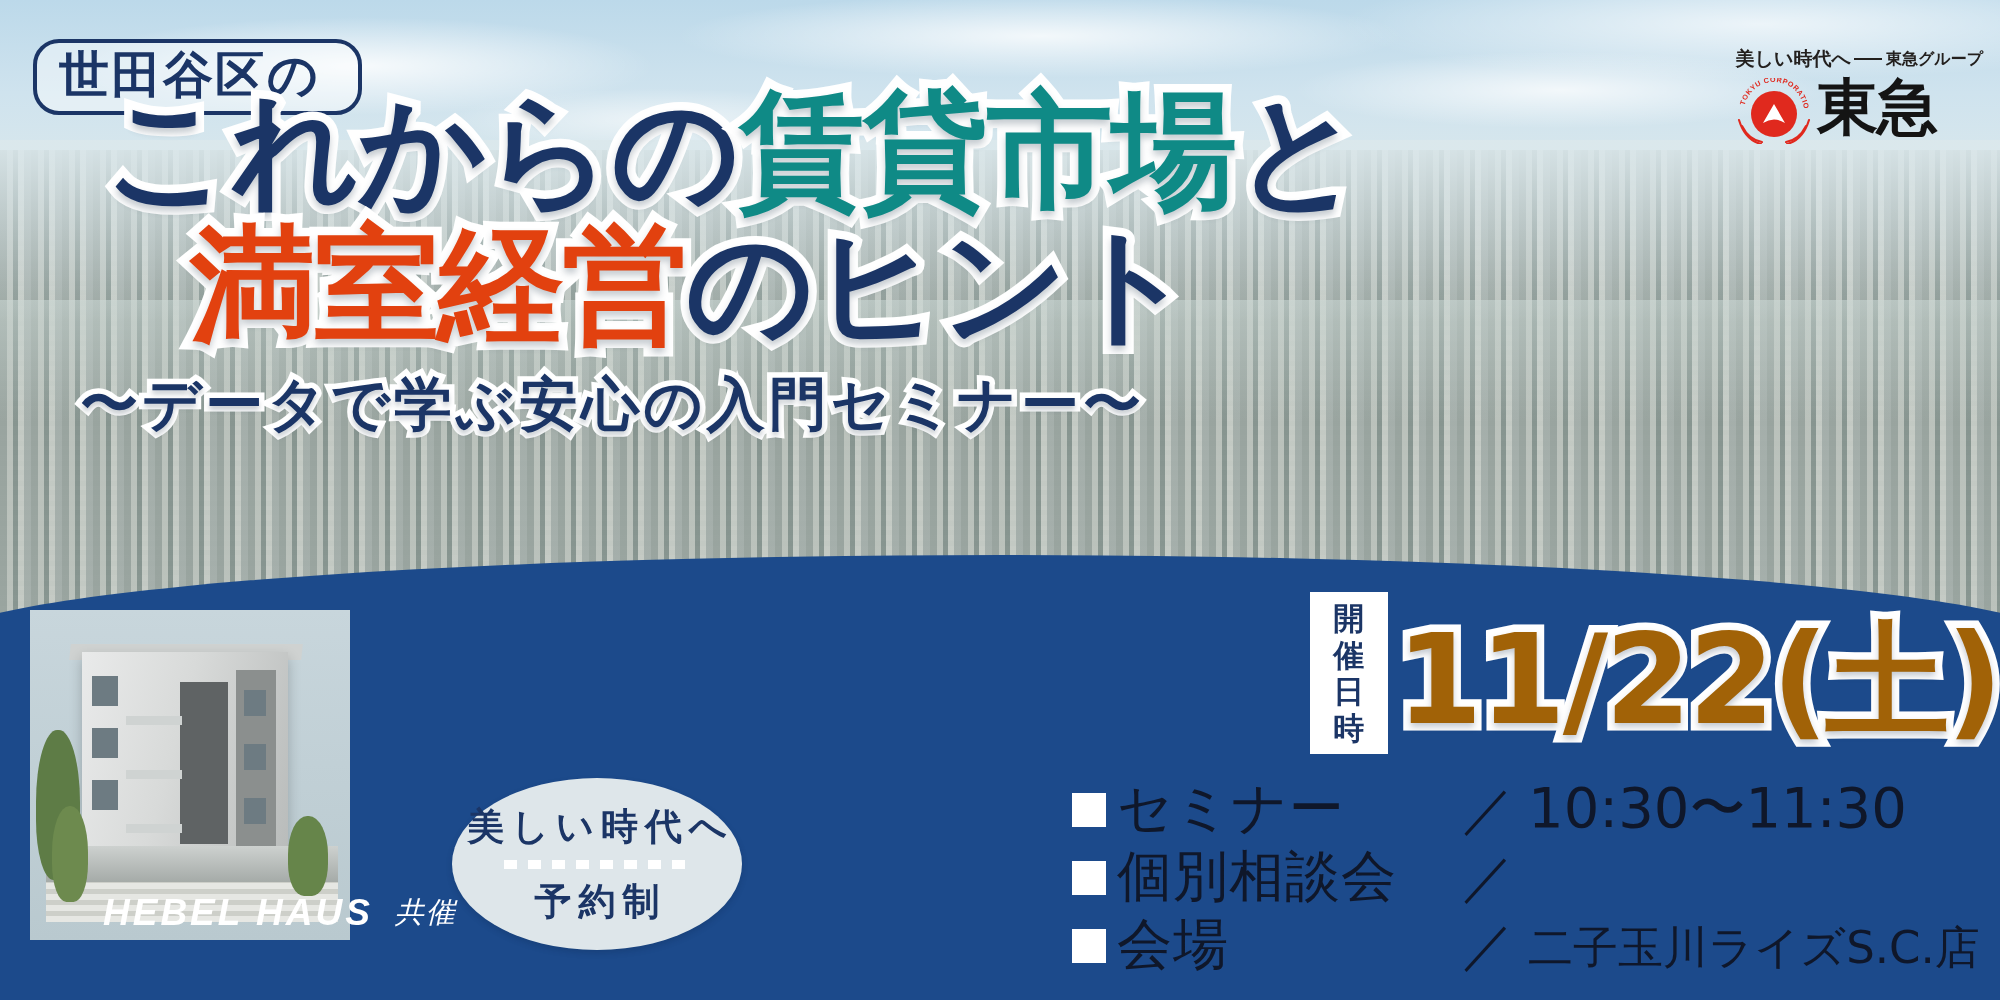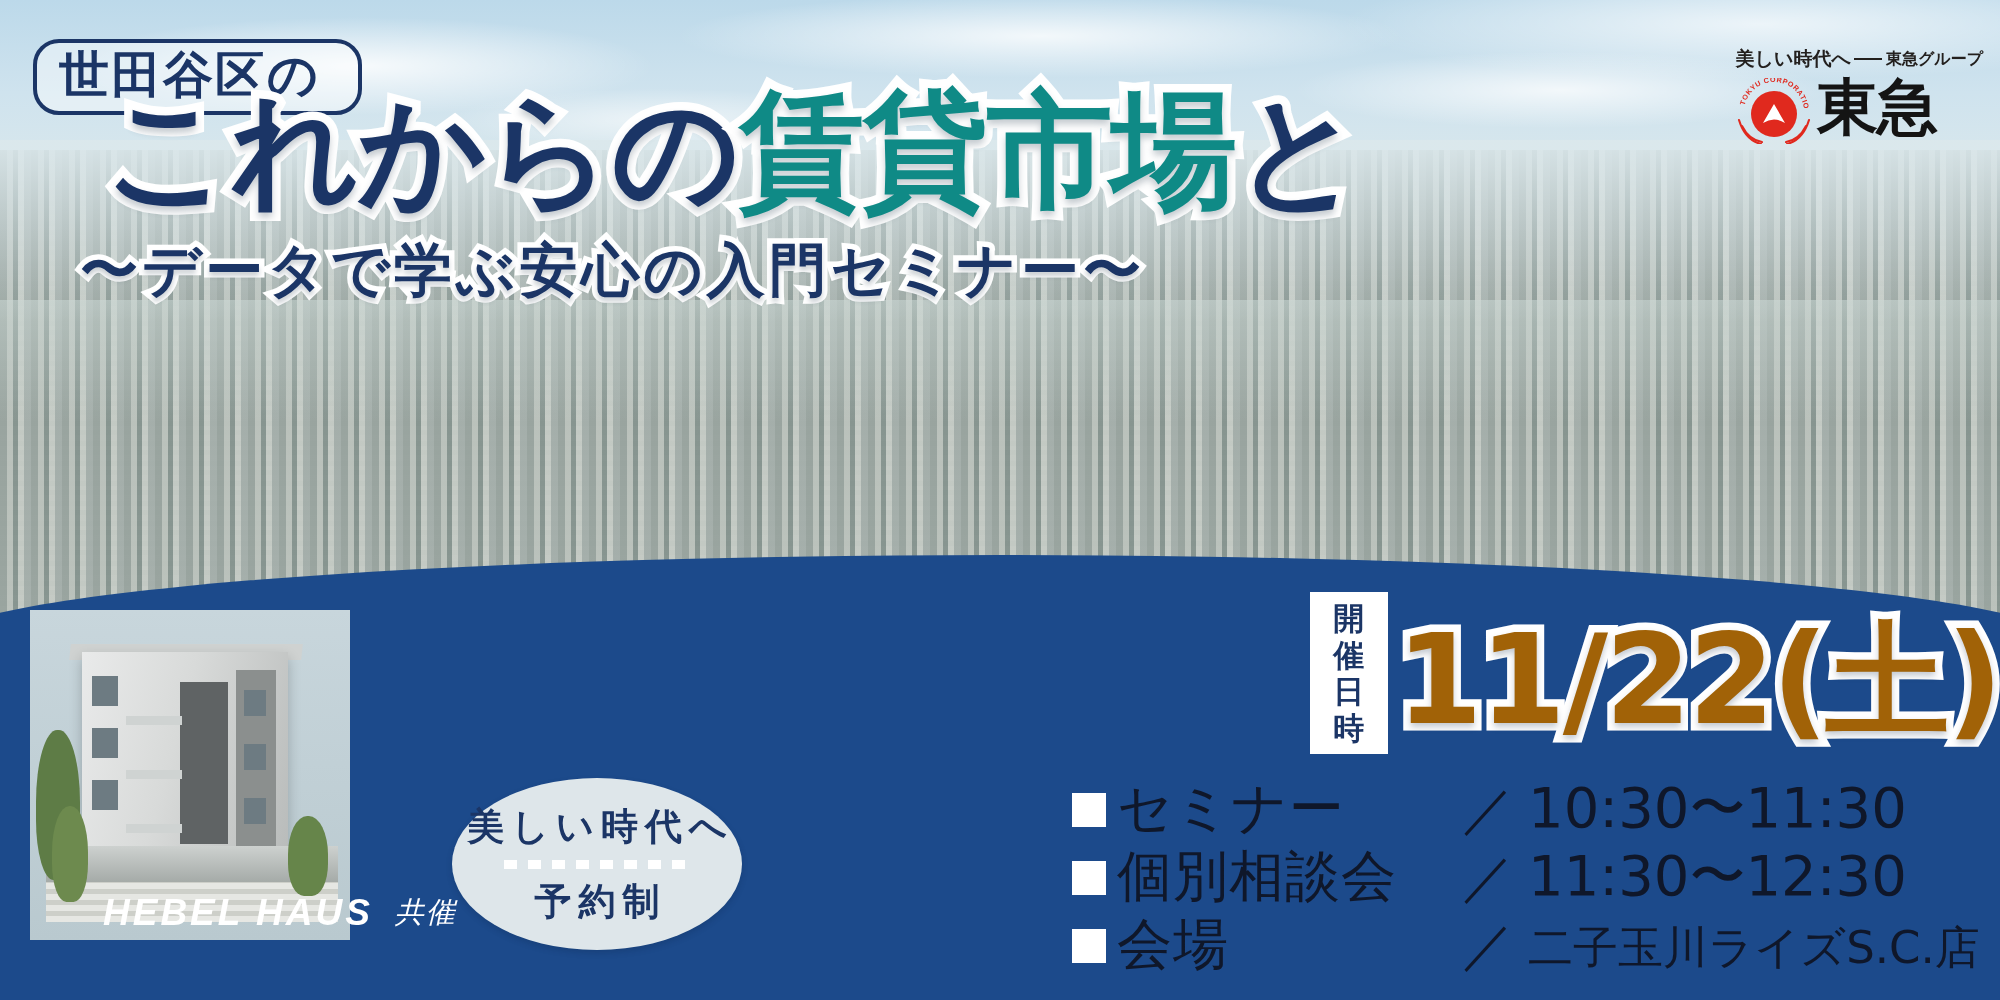--- a/index.html
+++ b/index.html
@@ -223,20 +223,23 @@
     <div class="h-green" style="left:22px;top:196px;width:36px;height:96px;background:#6d8a4e;"></div>
     <div class="h-green" style="left:258px;top:206px;width:40px;height:80px;background:#66854a;"></div>
   </div>
 
   <div class="area-badge">世田谷区の</div>
 
   <div class="headline">
     <div class="hl-row hl1">
       <span class="ol c-navy">これからの</span><span class="ol c-teal">賃貸市場</span><span class="ol c-navy">と</span>
     </div>
+    <div class="hl-row hl2">
+      <span class="ol c-red">満室経営</span><span class="ol c-navy">のヒント</span>
+    </div>
     <div class="hl-sub ol-sm c-navy">〜データで学ぶ安心の入門セミナー〜</div>
   </div>
 
   <div class="date-wrap">
     <div class="date-label">
       <div>開催</div>
       <div>日時</div>
     </div>
     <div class="date-value">11/22(土)</div>
   </div>
@@ -251,21 +254,20 @@
     <div class="sch-row">
       <span class="sq"></span>
       <span class="sch-name">セミナー</span>
       <span class="sch-sep">／</span>
       <span class="sch-val">10:30〜11:30</span>
     </div>
     <div class="sch-row">
       <span class="sq"></span>
       <span class="sch-name">個別相談会</span>
       <span class="sch-sep">／</span>
-      <span class="sch-val">11:30〜12:30</span>
     </div>
     <div class="sch-row">
       <span class="sq"></span>
       <span class="sch-name">会場</span>
       <span class="sch-sep">／</span>
       <span class="sch-val small">二子玉川ライズS.C.店</span>
     </div>
   </div>
 
   <div class="hebel">

